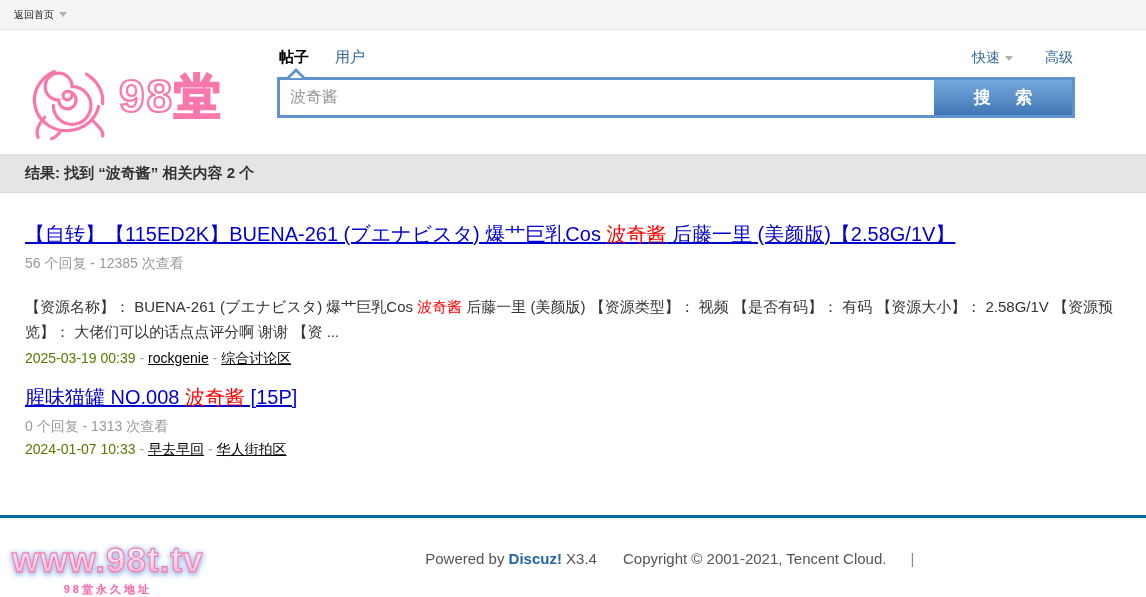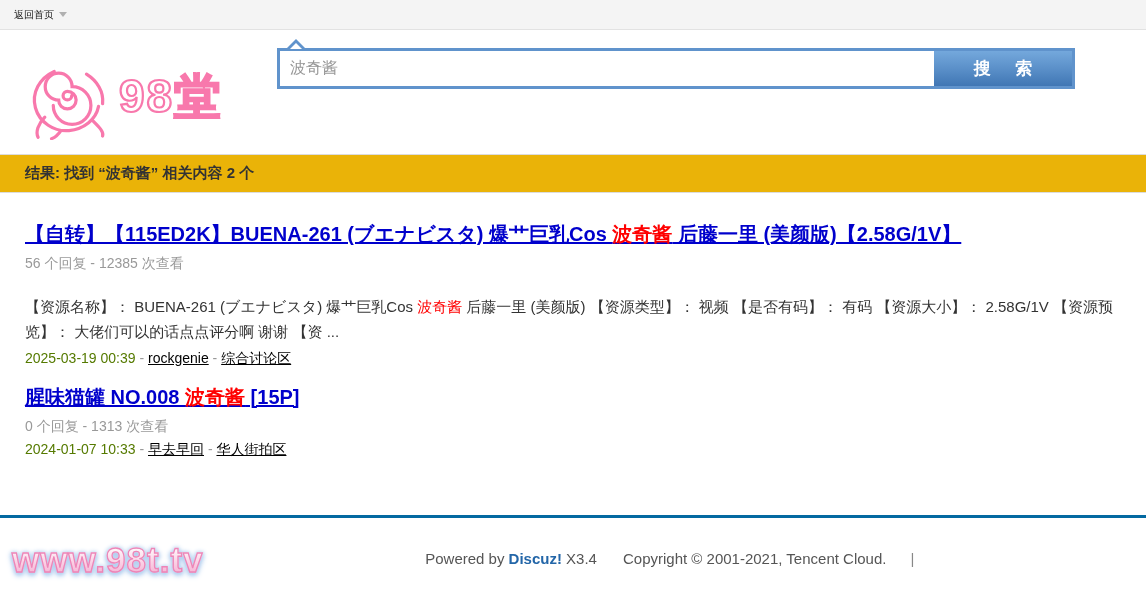--- a/index.html
+++ b/index.html
@@ -36,25 +36,25 @@
     border:9px solid transparent; border-top:0; border-bottom:9px solid #6093cc; }
   .notch::after { content:""; position:absolute; left:-6px; top:3.5px;
     border:6px solid transparent; border-top:0; border-bottom:6px solid #fff; }
   .searchbox input { flex:1; border:0; outline:none; padding:0 10px; font-size:16px;
     color:#979797; font-family:inherit; background:#fff; }
   .searchbtn { width:138px; border:0; cursor:pointer; color:#fff; font-weight:bold;
     font-size:17px; letter-spacing:10px; padding-left:10px; font-family:inherit;
     background:linear-gradient(180deg,#74a8dc 0%, #5b90c9 50%, #4076b4 100%); }
 
   
-  .resultbar { background:#eab308; border-top:1px solid #dcdcdc; border-bottom:1px solid #dcdcdc;
+  .resultbar { background:#e5e5e5; border-top:1px solid #dcdcdc; border-bottom:1px solid #dcdcdc;
     padding:9px 25px; font-size:15px; font-weight:bold; color:#333; }
   .results { padding:0 25px; }
   .result { margin-top:28px; }
-  .rtitle { font-size:20px; font-weight:700; line-height:1.3; }
+  .rtitle { font-size:20px; font-weight:400; line-height:1.3; }
   .rtitle a { color:#0000cc; text-decoration:underline; cursor:pointer; }
   .rtitle .hl { color:#ff0000; }
   .rmeta { margin-top:8px; font-size:14px; color:#999; }
   .rsnippet { margin-top:22px; font-size:15px; color:#333; line-height:1.65; max-width:1105px; }
   .rsnippet .hl { color:#ff0000; }
   .rdate { margin-top:5px; font-size:14px; color:#999; }
   .rdate .date { color:#557A00; }
   .rdate a { color:#000000; text-decoration:underline; cursor:pointer; }
 
   
@@ -88,20 +88,30 @@
       <path d="M34 31 a3.2 3.2 0 1 1 -3.2 -3.2 a6.5 6.5 0 1 1 -6.5 6.5 a10 10 0 1 1 10 -10 a14 14 0 1 1 -14 14"></path>
       <path d="M21 13 C10 18 4 29 7 40 C10 51 21 58 32 57 C43 56 52 49 54 39"></path>
       <path d="M45 15 C53 20 58 28 57 37"></path>
       <path d="M14 47 C9 52 7 58 9 62 M50 50 C55 55 58 58 57 61"></path>
       <path d="M26 57 C24 60 22 62 19 63"></path>
     </svg>
     <span class="logo-text">98堂</span>
   </div>
 
   <div class="searchblock">
+    <div class="tabsrow">
+      <div class="tabs">
+        <a class="tab active">帖子</a>
+        <a class="tab">用户</a>
+      </div>
+      <div class="rlinks">
+        <a class="rlink"><span>快速</span><span class="caret"></span></a>
+        <a class="rlink">高级</a>
+      </div>
+    </div>
     <div class="searchbox">
       <span class="notch"></span>
       <input type="text" value="波奇酱" style="">
       <button class="searchbtn">搜 索</button>
     </div>
   </div>
 </div>
 
 <div class="resultbar">结果: 找到 “波奇酱” 相关内容 2 个</div>
 
@@ -126,17 +136,18 @@
     <div class="rdate">
       <span class="date">2024-01-07 10:33</span><span> - </span><a>早去早回</a><span> - </span><a>华人街拍区</a>
     </div>
   </div>
 
 </div>
 
 <div class="footer">
   <div class="flogo">
     <div class="flogo-main">www.98t.tv</div>
+    <div class="flogo-sub">98堂永久地址</div>
   </div>
   <div class="fright">
     <span>Powered by </span><a class="discuz">Discuz!</a><span> X3.4</span><span class="fcopy">Copyright © 2001-2021, Tencent Cloud.</span><span class="fpipe">|</span>
   </div>
 </div>
 
 </body></html>

